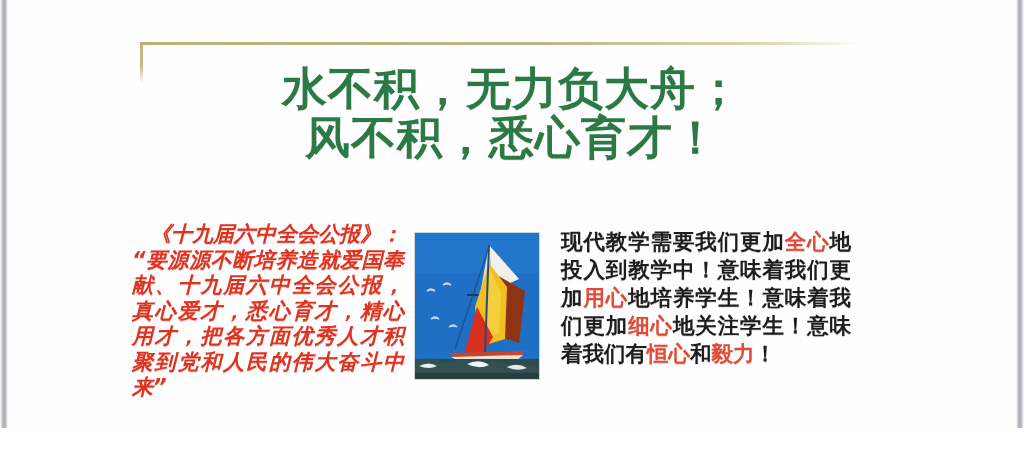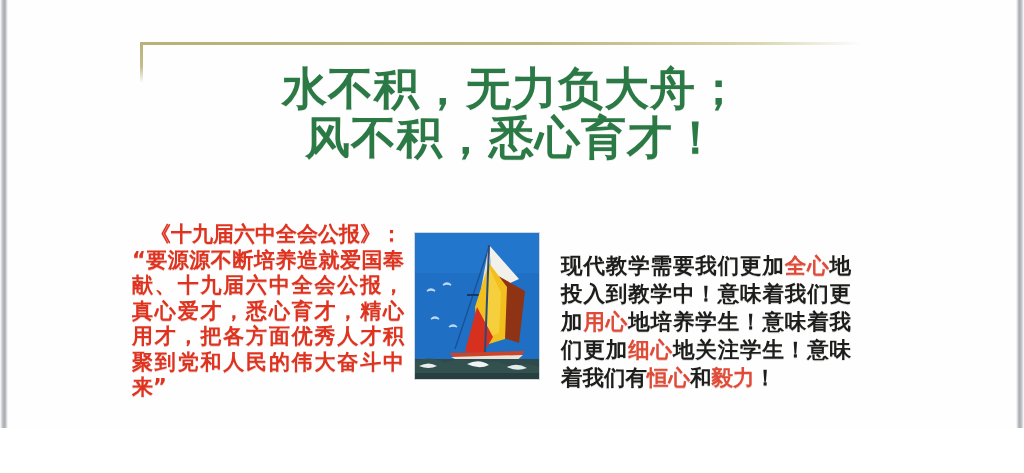--- a/index.html
+++ b/index.html
@@ -104,20 +104,21 @@
     width: 272px;
     color: #e0331f;
     font-family: "DejaVu Sans", "Liberation Sans", sans-serif;
     font-weight: bold;
     font-size: 21px;
     line-height: 25.5px;
     text-align: justify;
     text-align-last: left;
     letter-spacing: 0px;
     text-shadow: 0 1px 0 rgba(160,30,20,0.22);
+    font-style: italic;
   }
   .red-block .rb-first { display: block; text-indent: 18px; }
 
   .photo {
     position: absolute;
     left: 406px;
     top: 10px;
     width: 124px;
     height: 146px;
     border: 1px solid #cfd6de;
@@ -133,21 +134,20 @@
     top: 6px;
     width: 290px;
     color: #1d1d1b;
     font-family: "DejaVu Sans", "Liberation Sans", sans-serif;
     font-weight: bold;
     font-size: 21.5px;
     line-height: 28px;
     text-align: justify;
     text-align-last: left;
     text-shadow: 0 1px 0 rgba(0,0,0,0.13);
-    margin-top: 24px;
   }
   .black-block .em {
     color: #e04a36;
     text-shadow: 0 1px 0 rgba(180,50,35,0.25);
   }
 </style>
 </head>
 <body>
 
 <div id="slide">

